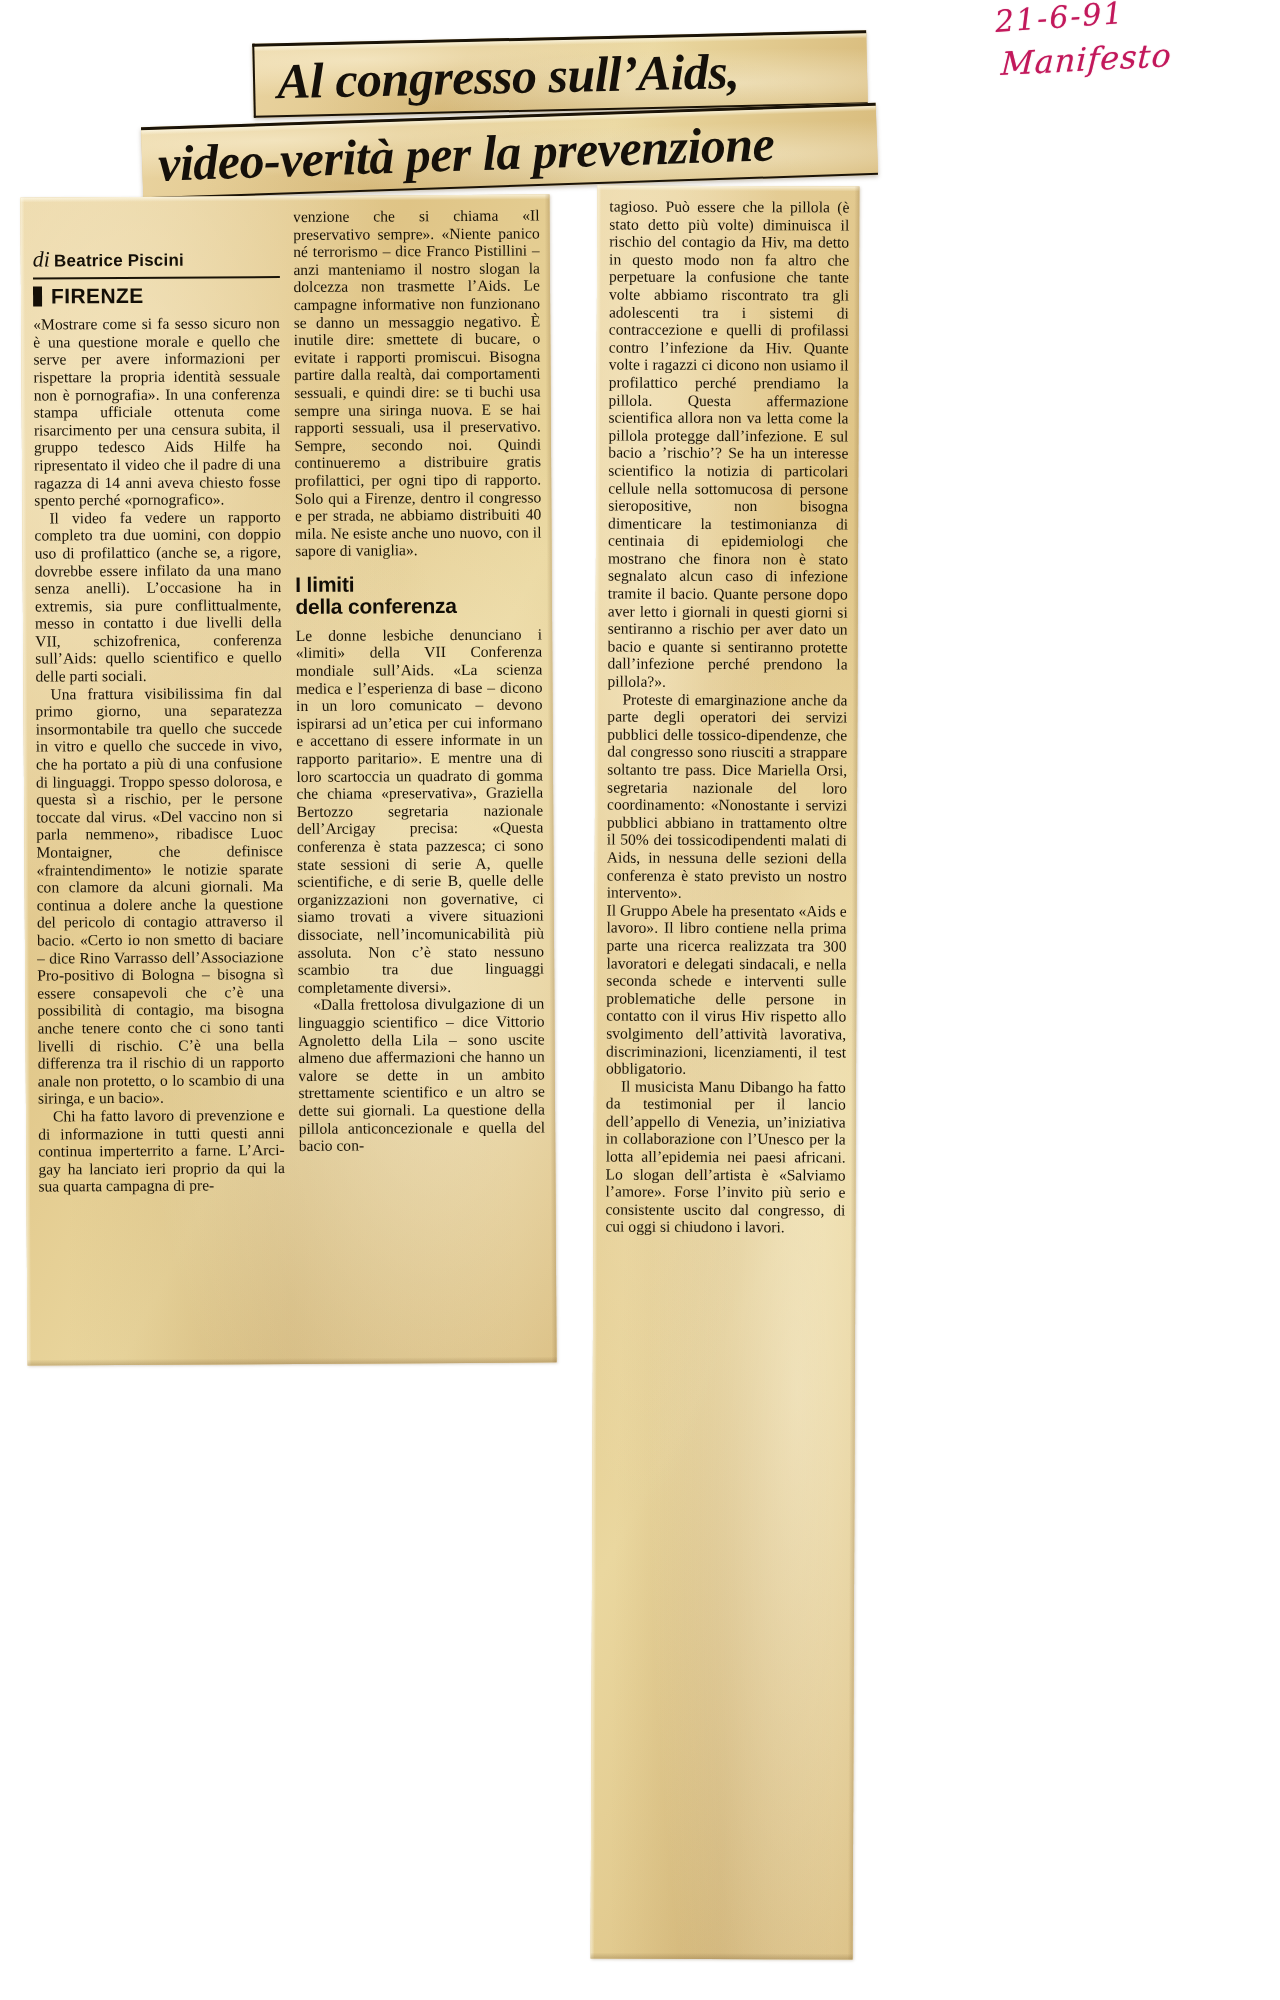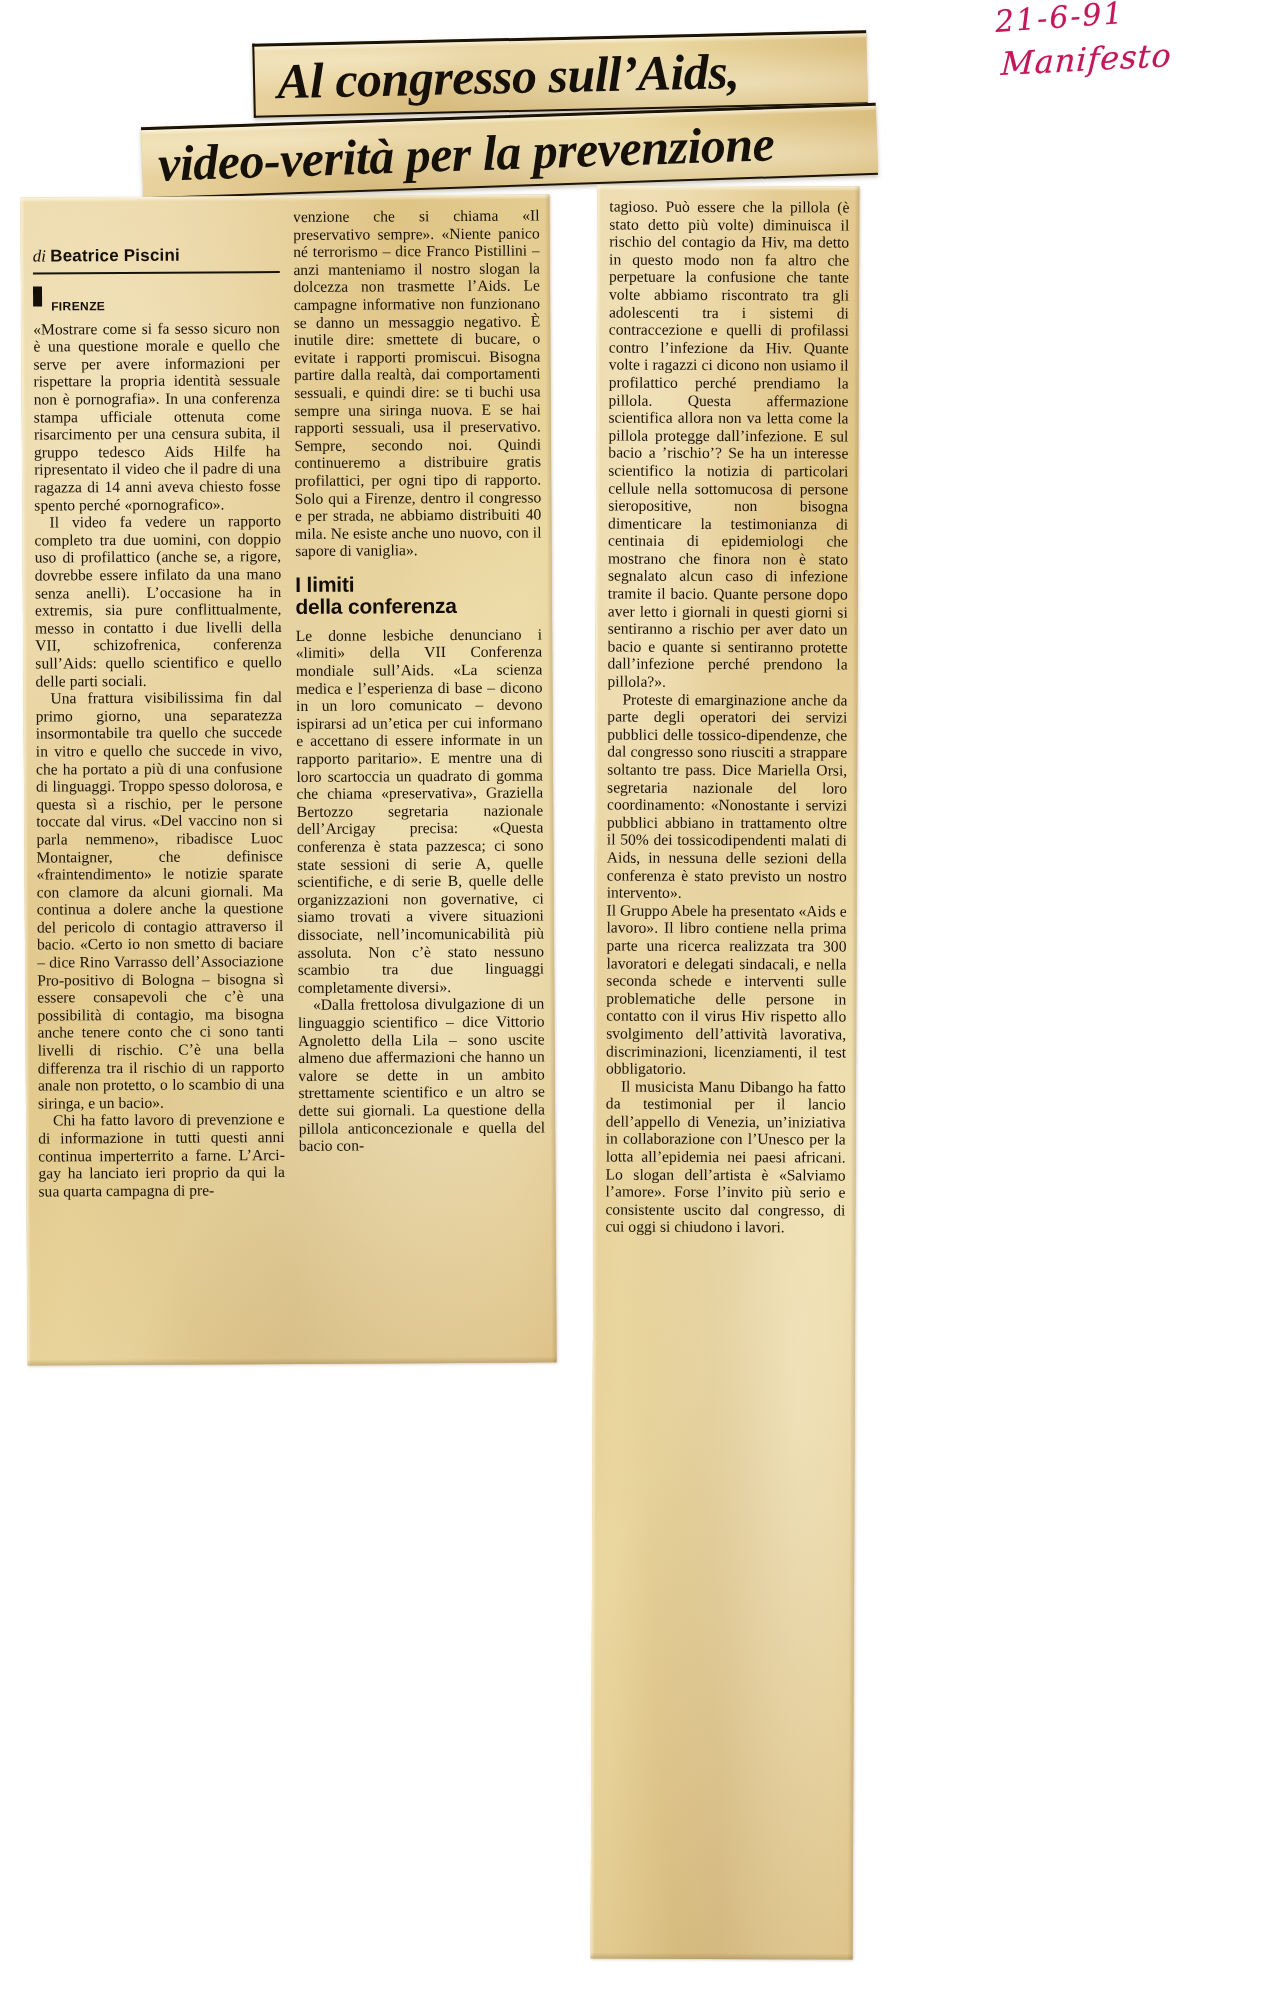--- a/index.html
+++ b/index.html
@@ -138,21 +138,21 @@
   .byline {
     font-size: 16.5px;
     line-height: 1.1;
     color: #140f07;
     margin: 38px 0 6px 0;
     white-space: nowrap;
   }
   .byline .di {
     font-style: italic;
     font-family: "Liberation Serif", serif;
-    font-size: 17px;
+    font-size: 22px;
   }
   .byline .who {
     font-family: "Liberation Sans", sans-serif;
     font-weight: 700;
     font-size: 17px;
     letter-spacing: 0.2px;
   }
   .rule {
     height: 2px;
     background: #191307;
@@ -167,24 +167,23 @@
   .dateline .marker {
     width: 9px;
     height: 20px;
     background: #140f07;
     display: block;
     flex: none;
   }
   .dateline .city {
     font-family: "Liberation Sans", sans-serif;
     font-weight: 700;
-    font-size: 12px;
+    font-size: 21px;
     letter-spacing: 0.4px;
     color: #140f07;
-    margin-top: 20px;
   }
 
   p.body {
     margin: 0;
     text-align: justify;
     text-indent: 15px;
     font-size: 15.6px;
     line-height: 17.6px;
     color: #191207;
     hyphens: auto;

